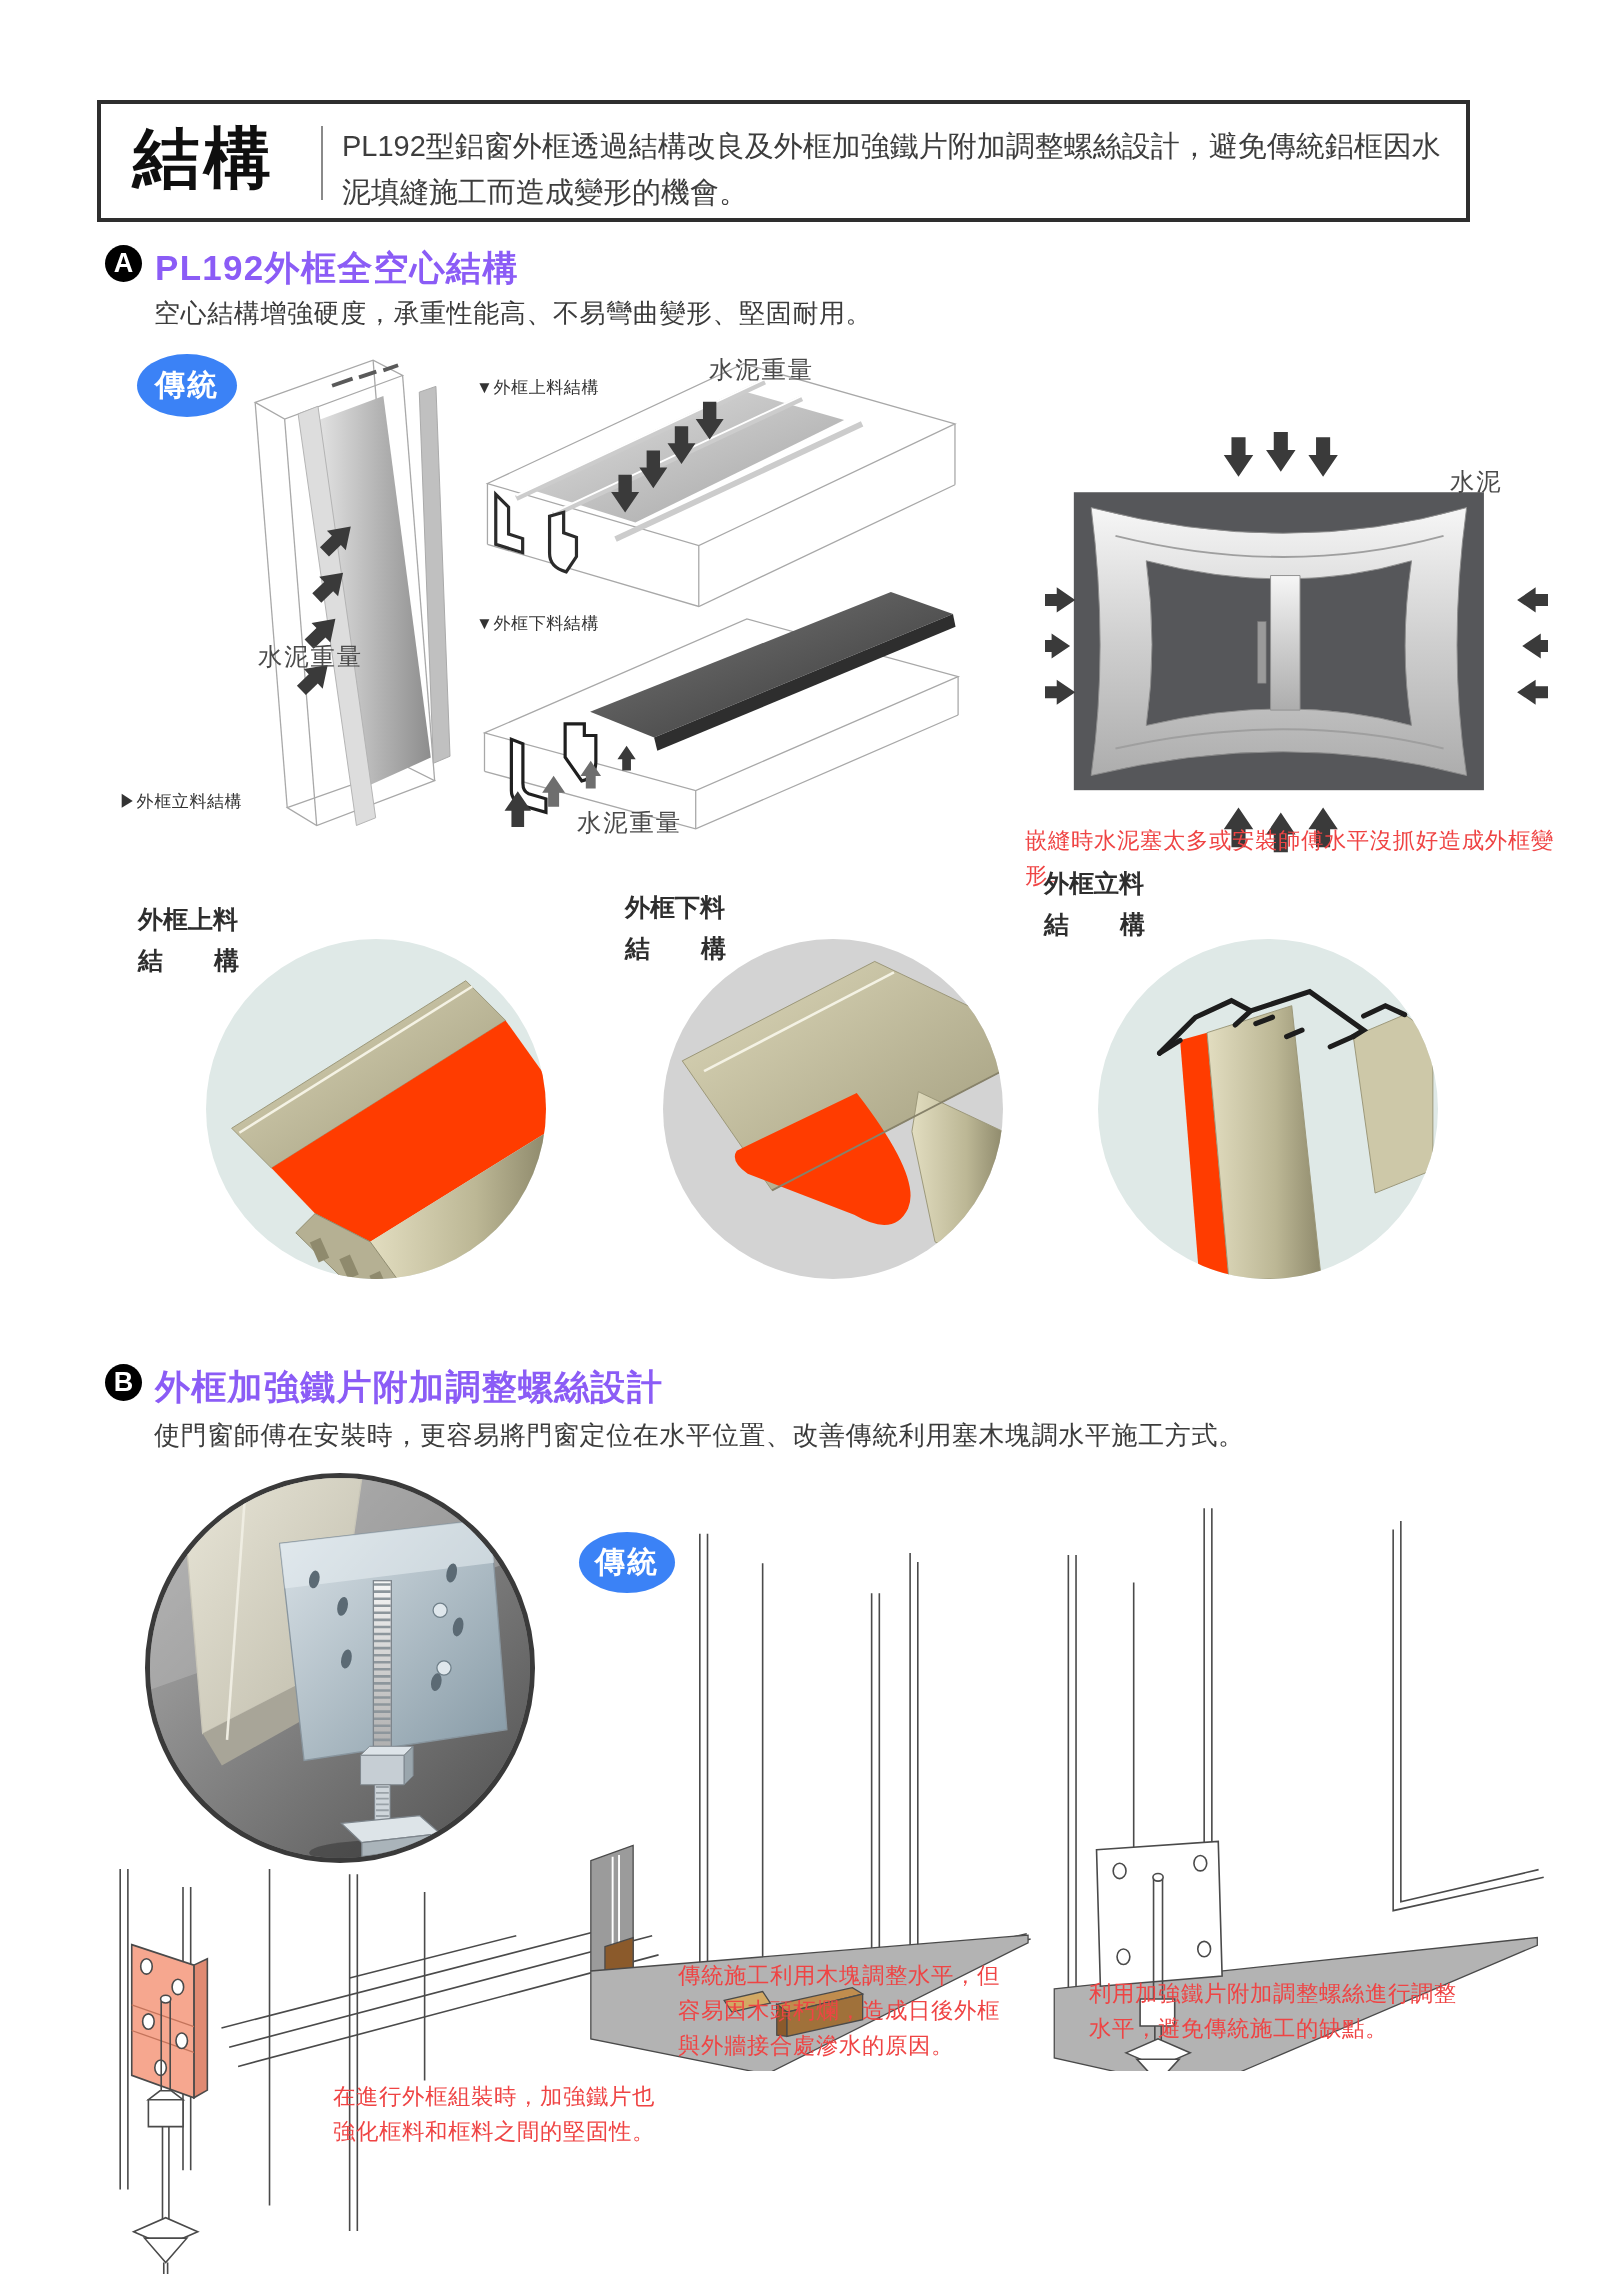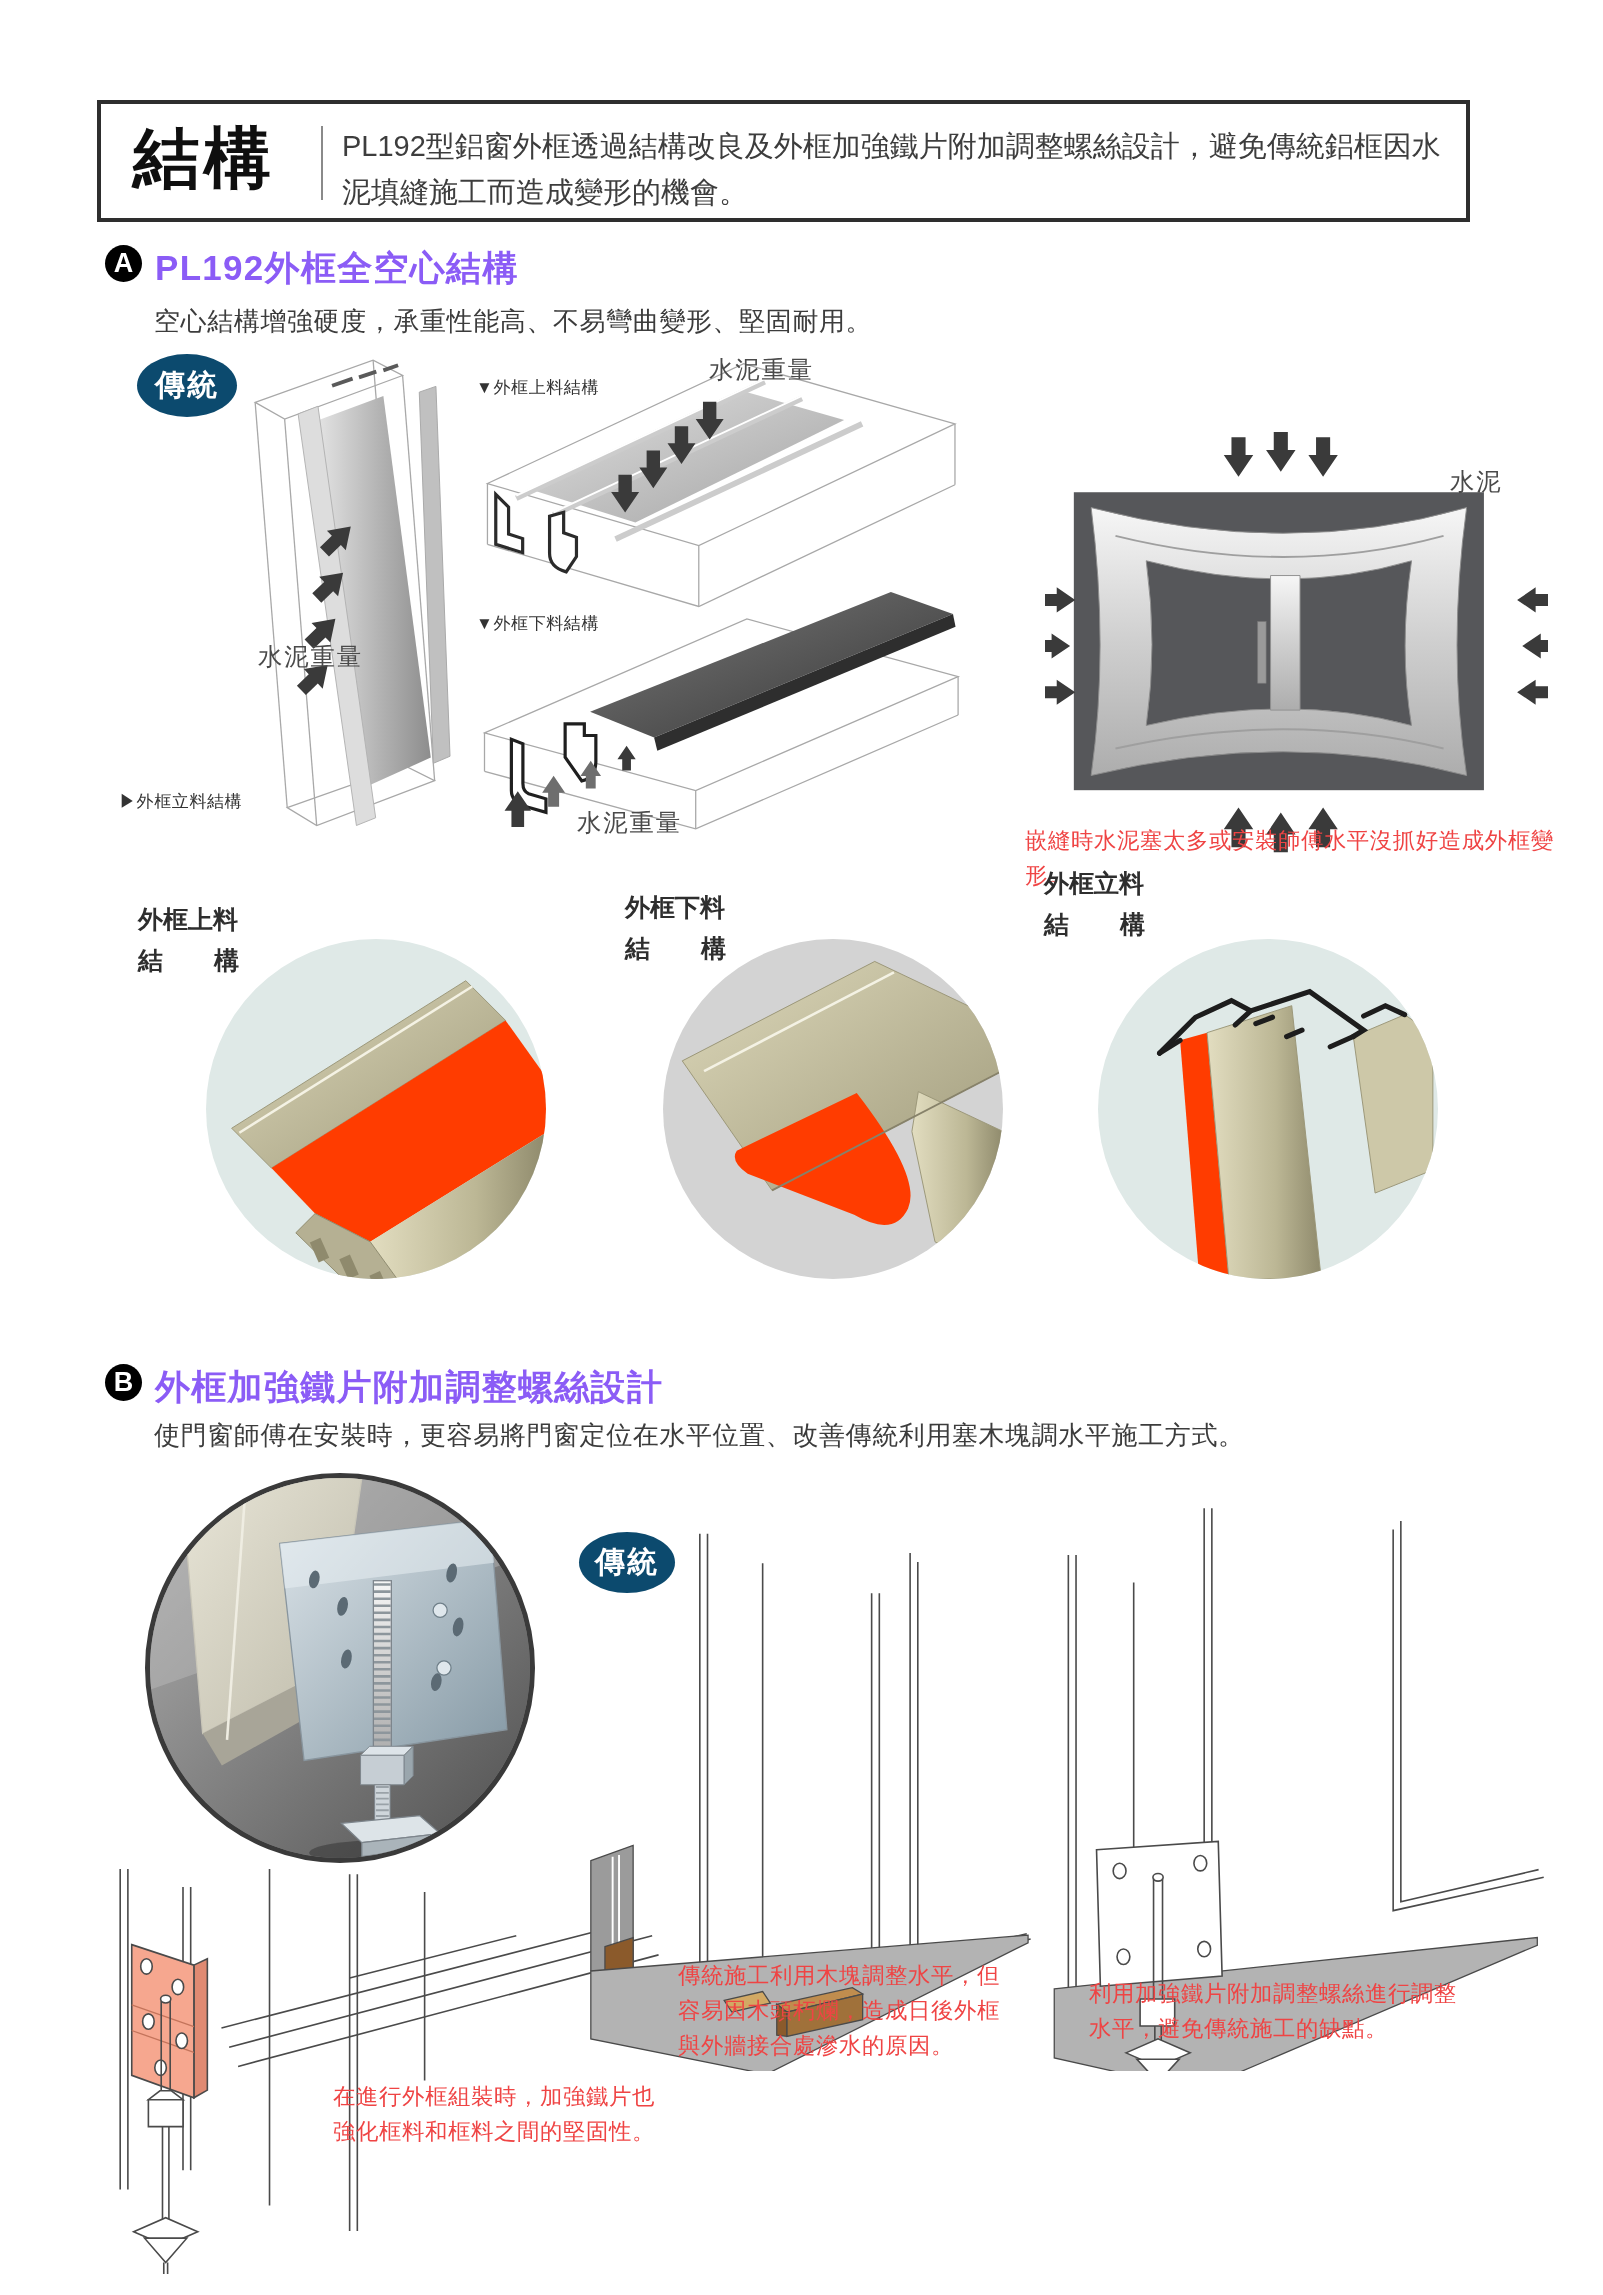--- a/index.html
+++ b/index.html
@@ -9,21 +9,21 @@
   
   .header-box{left:97px;top:100px;width:1373px;height:122px;border:4.5px solid #2e2e2e;box-sizing:border-box;}
   .page-title{left:133px;top:114px;font-size:67px;font-weight:bold;color:#0f0f0f;letter-spacing:3.8px;line-height:1.3;}
   .title-divider{left:321px;top:126px;width:1.9px;height:74px;background:#8a8a8a;}
   .header-desc{left:342px;top:123px;width:1104px;font-size:29px;line-height:46px;color:#3d3d3d;}
   
   .sec-badge{width:37px;height:37px;border-radius:50%;background:#000;color:#fff;
              display:flex;align-items:center;justify-content:center;font-size:27px;font-weight:bold;}
   .sec-heading{font-size:35px;font-weight:bold;color:#8b5cf6;letter-spacing:1.3px;}
   .sec-desc{font-size:26px;color:#3c3c3c;letter-spacing:0.6px;}
-  .trad-badge{width:100px;height:63px;border-radius:50%;background:#0c4a6e;color:#fff;
+  .trad-badge{width:100px;height:63px;border-radius:50%;background:#3b82f6;color:#fff;
               display:flex;align-items:center;justify-content:center;font-size:30px;font-weight:bold;letter-spacing:1.9px;}
   .fig-label{font-size:17px;color:#333;letter-spacing:0.6px;}
   .annot{font-size:24.4px;color:#4a4a4a;letter-spacing:1.9px;}
   .caption{font-size:22.4px;color:#ef4444;line-height:35px;white-space:pre-line;letter-spacing:0.6px;}
   .circle-label{width:101px;font-size:25px;font-weight:bold;color:#2e2e2e;line-height:41px;}
   .circle-label .l2{text-align:justify;text-align-last:justify;}
   .pcircle{width:340px;height:340px;border-radius:50%;overflow:hidden;}
   .photo-ring{width:390px;height:390px;border-radius:50%;overflow:hidden;border:5.1px solid #3a3a3a;box-sizing:border-box;background:#777;}
   svg{display:block;}
 </style>
@@ -75,21 +75,21 @@
 </defs>
 </svg>
 
 <div class="abs header-box"></div>
 <div class="abs page-title">結構</div>
 <div class="abs title-divider"></div>
 <div class="abs header-desc">PL192型鋁窗外框透過結構改良及外框加強鐵片附加調整螺絲設計，避免傳統鋁框因水泥填縫施工而造成變形的機會。</div>
 
 <div class="abs sec-badge" style="left:105px;top:245px;">A</div>
 <div class="abs sec-heading" style="left:155px;top:245px;">PL192外框全空心結構</div>
-<div class="abs sec-desc" style="left:154px;top:304px;">空心結構增強硬度，承重性能高、不易彎曲變形、堅固耐用。</div>
+<div class="abs sec-desc" style="left:154px;top:296px;">空心結構增強硬度，承重性能高、不易彎曲變形、堅固耐用。</div>
 
 <div class="abs trad-badge" style="left:137px;top:354px;">傳統</div>
 
 <div class="abs" style="left:237px;top:346px;">
 <svg width="244" height="500" viewBox="0 0 380 780">
   <g stroke="#a8a8a8" stroke-width="2" fill="none">
     <polygon points="28,88 212,22 258,46 74,114"></polygon>
     <line x1="28" y1="88" x2="78" y2="720"></line>
     <line x1="212" y1="22" x2="262" y2="655"></line>
     <line x1="258" y1="46" x2="308" y2="678"></line>

